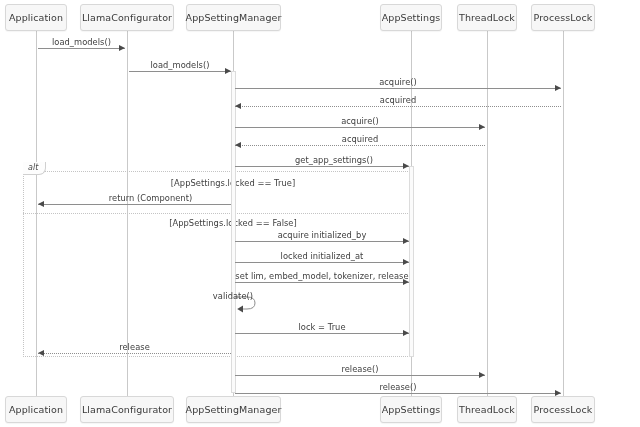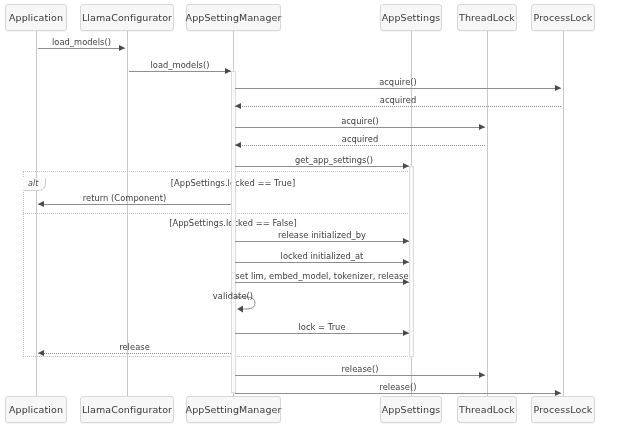--- a/index.html
+++ b/index.html
@@ -132,21 +132,21 @@
       <div class="lifeline" style="left: 36px; top: 31px; height: 365px;"></div>
       <div class="lifeline" style="left: 127px; top: 31px; height: 365px;"></div>
       <div class="lifeline" style="left: 233px; top: 31px; height: 365px;"></div>
       <div class="lifeline" style="left: 411px; top: 31px; height: 365px;"></div>
       <div class="lifeline" style="left: 487px; top: 31px; height: 365px;"></div>
       <div class="lifeline" style="left: 563px; top: 31px; height: 365px;"></div>
     </div>
 
   <div id="fragments">
       <div class="frame" style="left: 23px; top: 171px; width: 391px; height: 186px;"></div>
-      <div class="frame-tab" style="left: 23px; top: 178px; font-style: italic;">alt</div>
+      <div class="frame-tab" style="left: 23px; top: 162px; font-style: italic;">alt</div>
       <div class="frame-divider" style="left: 23px; top: 213px; width: 391px;"></div>
       <div class="guard" style="top: 178px; left: 0px; width: 466px;">[AppSettings.locked == True]</div>
       <div class="guard" style="top: 218px; left: 0px; width: 466px;">[AppSettings.locked == False]</div>
     </div>
 
   <div id="activations">
       <div class="activation" style="left: 231px; top: 71px; height: 322px;"></div>
       <div class="activation" style="left: 409px; top: 166px; height: 191px;"></div>
     </div>
 
@@ -167,24 +167,24 @@
       <div class="arrow right" style="top: 124.3px; left: 479px;"></div>
       <div class="msg-label" style="left: 233px; width: 254px; top: 116px;">acquire()</div>
       <div class="msg-line dotted" style="left: 235px; top: 145px; width: 250px;"></div>
       <div class="arrow left" style="top: 142.3px; left: 235px;"></div>
       <div class="msg-label" style="left: 233px; width: 254px; top: 134px;">acquired</div>
       <div class="msg-line" style="left: 235px; top: 166px; width: 174px;"></div>
       <div class="arrow right" style="top: 163.3px; left: 403px;"></div>
       <div class="msg-label" style="left: 245px; width: 178px; top: 155px;">get_app_settings()</div>
       <div class="msg-line" style="left: 38px; top: 204px; width: 193px;"></div>
       <div class="arrow left" style="top: 201.3px; left: 38px;"></div>
-      <div class="msg-label" style="left: 26px; width: 197px; top: 193px;">return (Component)</div>
+      <div class="msg-label" style="left: 52px; width: 197px; top: 193px;">return (Component)</div>
       <div class="msg-line" style="left: 235px; top: 241px; width: 174px;"></div>
       <div class="arrow right" style="top: 238.3px; left: 403px;"></div>
-      <div class="msg-label" style="left: 233px; width: 178px; top: 230px;">release initialized_by</div>
+      <div class="msg-label" style="left: 233px; width: 178px; top: 230px;">acquire initialized_by</div>
       <div class="msg-line" style="left: 235px; top: 262px; width: 174px;"></div>
       <div class="arrow right" style="top: 259.3px; left: 403px;"></div>
       <div class="msg-label" style="left: 233px; width: 178px; top: 251px;">locked initialized_at</div>
       <div class="msg-line" style="left: 235px; top: 282px; width: 174px;"></div>
       <div class="arrow right" style="top: 279.3px; left: 403px;"></div>
       <div class="msg-label" style="left: 233px; width: 178px; top: 271px;">set lim, embed_model, tokenizer, release</div>
       <div class="msg-line" style="left: 235px; top: 333px; width: 174px;"></div>
       <div class="arrow right" style="top: 330.3px; left: 403px;"></div>
       <div class="msg-label" style="left: 233px; width: 178px; top: 322px;">lock = True</div>
       <div class="msg-line dotted" style="left: 38px; top: 353px; width: 193px;"></div>

